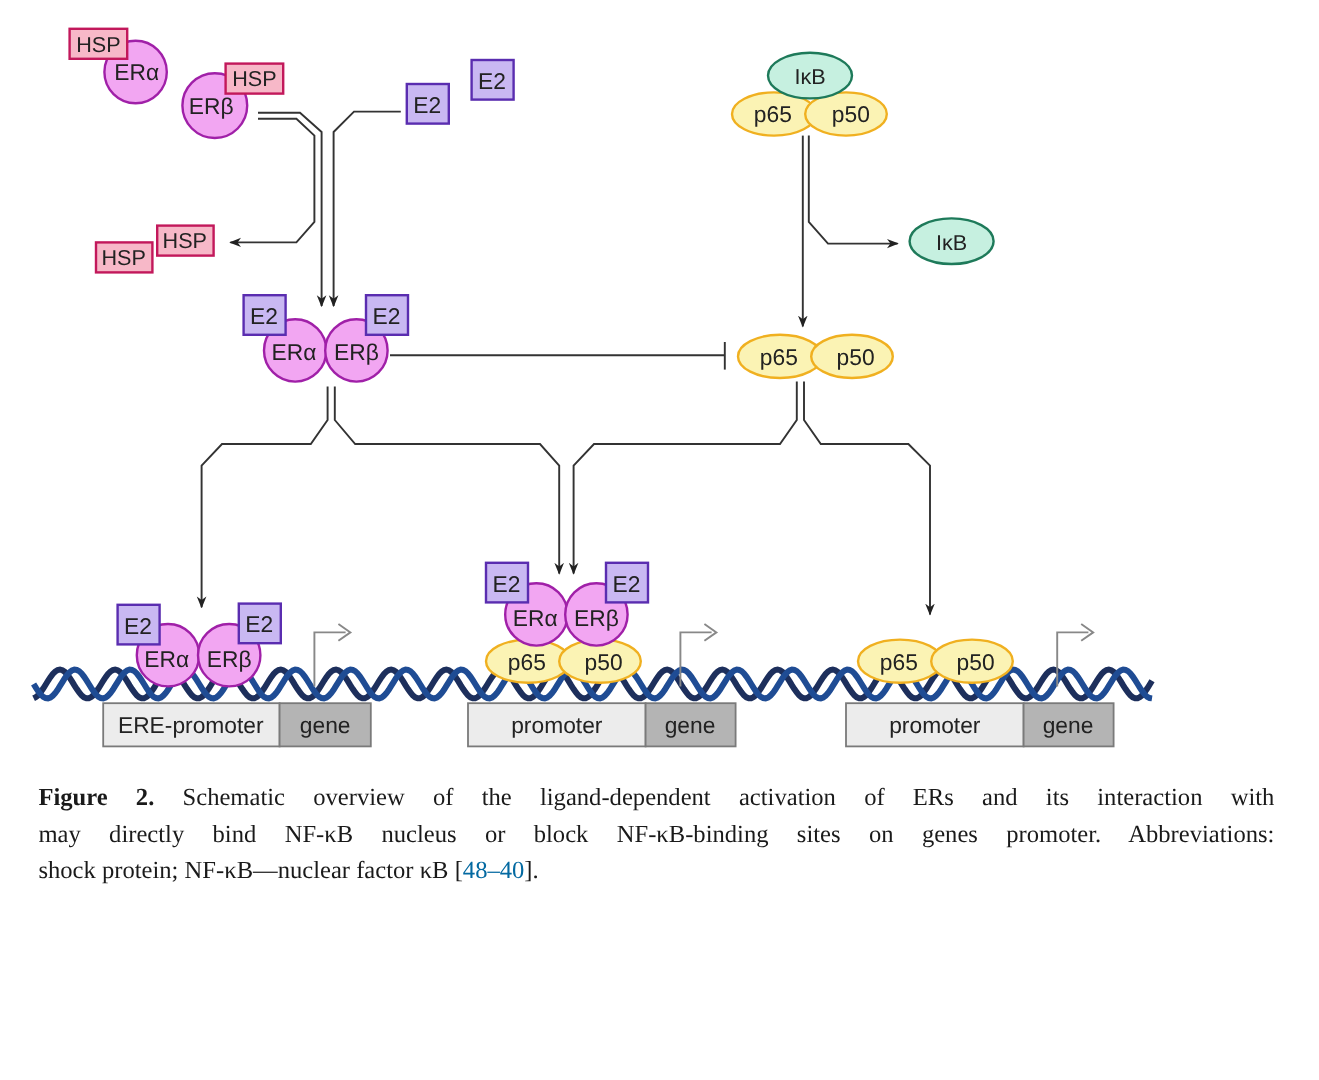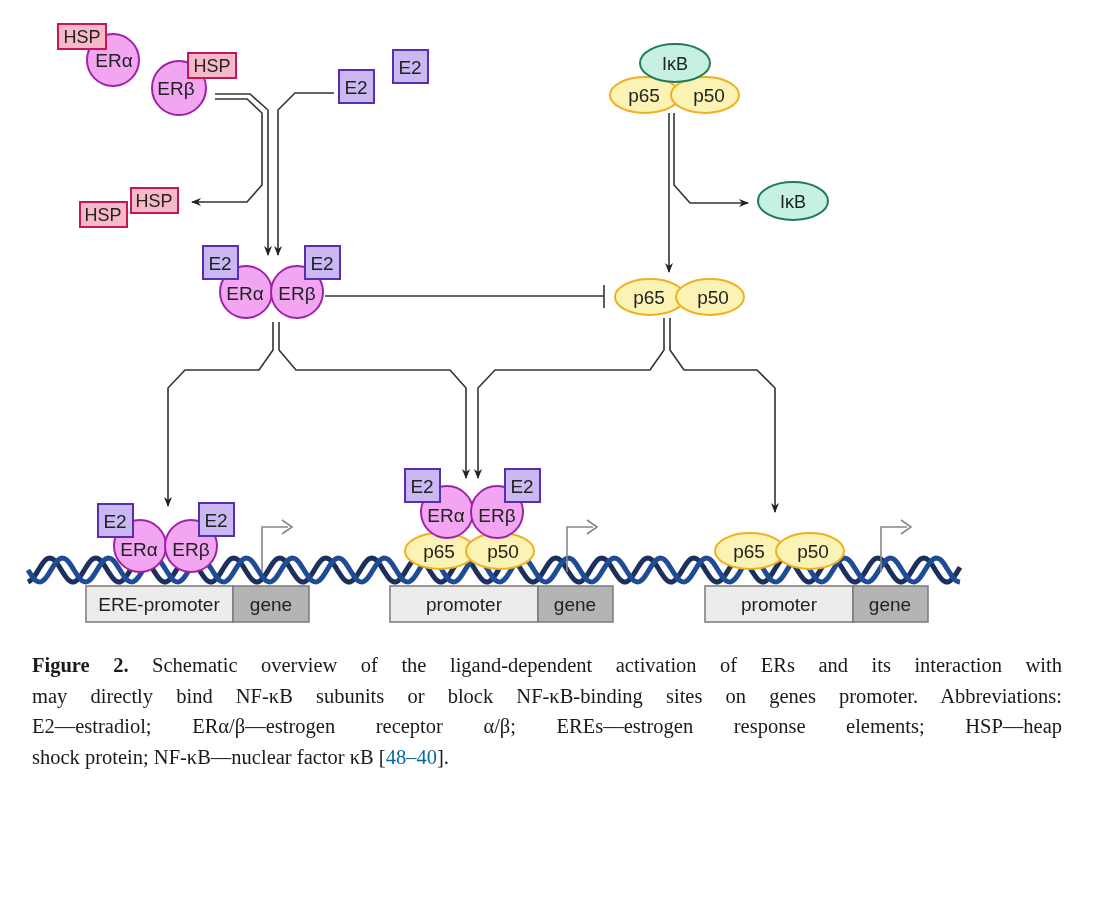--- a/index.html
+++ b/index.html
@@ -162,16 +162,15 @@
   <g>
     <ellipse cx="750" cy="551" rx="35" ry="18" fill="#fbf3b4" stroke="#f0b020" stroke-width="2"></ellipse>
     <ellipse cx="810" cy="551" rx="34" ry="18" fill="#fbf3b4" stroke="#f0b020" stroke-width="2"></ellipse>
     <text x="749" y="558" font-size="19" text-anchor="middle" fill="#222">p65</text>
     <text x="813" y="558" font-size="19" text-anchor="middle" fill="#222">p50</text>
   </g>
 </svg>
 
 <div class="caption">
   <span class="line"><b>Figure 2.</b> <span>Schematic overview of the ligand-dependent activation of ERs and its interaction with</span></span>
-  <span class="line">may directly bind NF-κB subunits or block NF-κB-binding sites on genes promoter. Abbreviations:</span>
-  <span class="line">E2—estradiol; ERα/β—estrogen receptor α/β; EREs—estrogen response elements; HSP—heap</span>
+  <span class="line">may directly bind NF-κB nucleus or block NF-κB-binding sites on genes promoter. Abbreviations:</span>
   <span class="line last"><span>shock protein; NF-κB—nuclear factor κB [</span><a class="ref">48</a><span class="ref">–</span><a class="ref">40</a><span>].</span></span>
 </div>
 
 </body></html>

